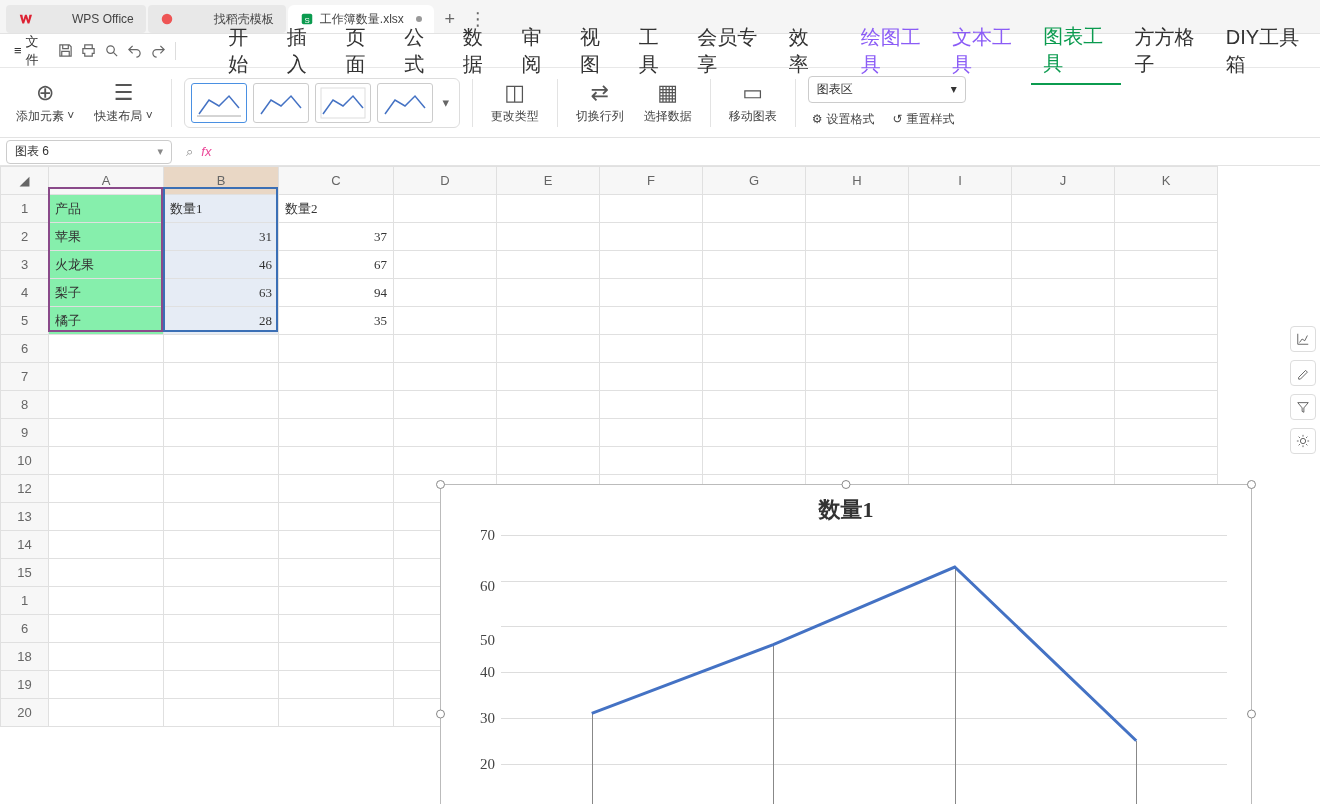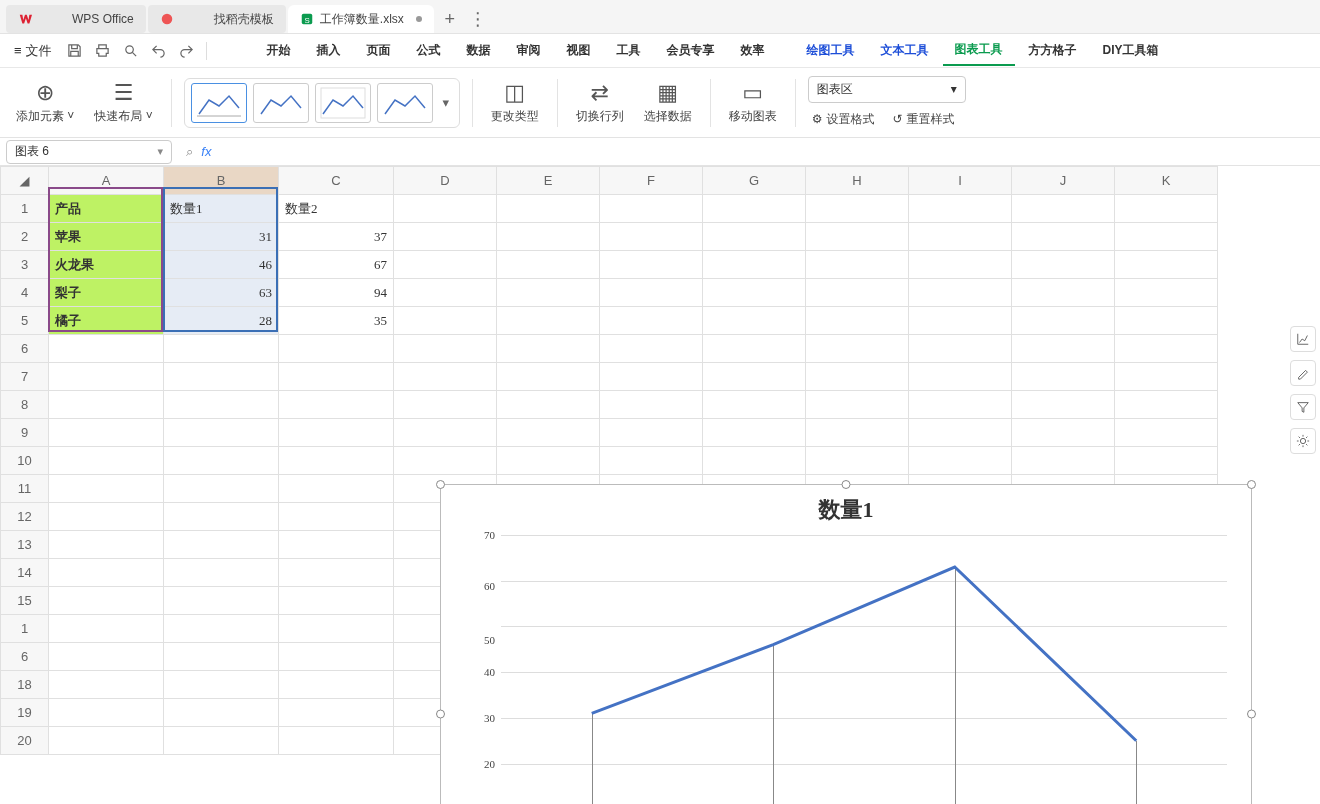--- a/index.html
+++ b/index.html
@@ -12,22 +12,22 @@
   .titlebar-tab .dot { width: 6px; height: 6px; border-radius: 50%; background: #999; margin-left: 6px; }
   .titlebar-tab svg { width: 14px; height: 14px; }
   .add-tab { width: 28px; height: 28px; display: flex; align-items: center; justify-content: center; font-size: 18px; color: #666; cursor: pointer; }
   .titlebar-tab.generic { background:#e8e8e8; border-radius:4px;gap:40px; }
   
   
   .menubar { height: 34px; display: flex; align-items: center; padding: 0 6px; gap: 2px; border-bottom: 1px solid #e8e8e8; }
   .menubar .file-btn { display: flex; align-items: center; gap: 4px; padding: 4px 8px; cursor: pointer; font-size: 13px; }
   .menubar .iconbtn { width: 26px; height: 26px; display: flex; align-items: center; justify-content: center; color: #666; cursor: pointer; }
   .menubar .sep { width: 1px; height: 18px; background: #ddd; margin: 0 4px; }
-  .menu-item { padding: 6px 12px; cursor: pointer; font-size: 12px; color: #333; font-weight: bold; }
-  .menu-item.green { color: #1d4ed8; }
+  .menu-item { padding: 6px 12px; cursor: pointer; font-size: 20px; color: #333; }
+  .menu-item.green { color: #8b5cf6; }
   .menu-item.active { color: #0b9b4f; border-bottom: 2px solid #0b9b4f; }
   
   
   .ribbon { height: 70px; display: flex; align-items: center; padding: 4px 10px; gap: 8px; border-bottom: 1px solid #e3e3e3; }
   .ribbon-group { display: flex; flex-direction: column; align-items: center; justify-content: center; padding: 0 6px; height: 60px; cursor: pointer; font-size: 12px; color: #444; gap: 2px; }
   .ribbon-sep { width: 1px; height: 48px; background: #e3e3e3; margin: 0 4px; }
   .chart-preset-panel { display: flex; align-items: center; border: 1px solid #ddd; border-radius: 6px; padding: 4px 6px; gap: 6px; }
   .chart-preset { width: 56px; height: 40px; border: 1px solid #ccc; border-radius: 3px; background: #fff; cursor: pointer; display:flex; align-items:center; justify-content:center; }
   .chart-preset.selected { border: 1.5px solid #4a90e2; }
   .chart-preset svg { width: 48px; height: 34px; }
@@ -35,53 +35,53 @@
   .ribbon-icon { font-size: 22px; color: #555; }
   .ribbon-dropdown { border:1px solid #ccc; border-radius:4px; padding:4px 8px; width:158px; display:flex; align-items:center; justify-content:space-between; font-size:12px; background:#fff; cursor:pointer;}
   .ribbon-small { display:flex; align-items:center; gap:4px; font-size:12px; color:#444; cursor:pointer; padding:2px 4px;}
   .ribbon-col { display:flex; flex-direction:column; gap:6px; justify-content:center;}
 
   
   .fxbar { height: 28px; display: flex; align-items: center; border-bottom: 1px solid #e3e3e3; }
   .namebox { width: 166px; height: 24px; border: 1px solid #ccc; margin: 0 6px; border-radius: 4px; display: flex; align-items: center; justify-content: space-between; padding: 0 8px; font-size: 12px; background:#fff;}
   .namebox .chev { color:#888; font-size:11px;}
   .fx-area { flex:1; display:flex; align-items:center; gap:8px; padding:0 8px;}
-  .fx-area .fx-icon { color:#3b82f6; font-style:italic; }
+  .fx-area .fx-icon { color:#ec4899; font-style:italic; }
   .fx-area .zoom { color:#888; }
 
   
   .sheet-wrap { position: relative; }
   .grid { border-collapse: collapse; table-layout: fixed; }
   .grid th, .grid td { border: 1px solid #e0e0e0; height: 28px; font-size: 13px; }
   .grid thead th { background: #f7f7f7; font-weight: normal; color: #666; text-align: center; font-size: 13px; }
   .rowhdr { background:#f7f7f7; text-align:center; color:#666; width:48px; }
   .corner { background:#f3f3f3; width:48px; }
   .col-A { width: 115px; }
   .col-B { width: 115px; }
   .col-C { width: 115px; }
   .col-rest { width: 103px; }
   .cell-text { padding: 0 6px; font-family: SimSun, serif; font-size: 18px; }
   .cell-num { text-align: right; padding: 0 6px; font-family: SimSun, serif; font-size: 18px; }
   .grid tbody tr { height: 28px; }
   
   
-  .sel-a { background: #bef264; font-weight: bold; }
+  .sel-a { background: #86efac; }
   .sel-b { background: #e6ecf5; }
   .hdr-b-sel { background:#e9d7c5 !important; }
   
   
   .sel-outline { position:absolute; border:2px solid #2a7a46; pointer-events:none; }
   
   
   .chart-object { position: absolute; left: 440px; top: 318px; width: 812px; height: 460px; background: #fff; border: 1px solid #bbb; }
   .chart-handle { position:absolute; width:9px; height:9px; background:#fff; border:1px solid #888; border-radius:50%;}
   .chart-title { text-align:center; font-family: SimSun, serif; font-size:22px; font-weight:bold; padding:10px 0 4px;}
   .chart-plot { position:relative; margin: 6px 24px 4px 60px; height: 320px; }
   .gridline { position:absolute; left:0; right:0; border-top:1px solid #ddd; }
-  .ytick { position:absolute; left:-40px; width:34px; text-align:right; font-family: SimSun, serif; font-size:11px; color:#444; transform:translateY(-50%);}
+  .ytick { position:absolute; left:-40px; width:34px; text-align:right; font-family: SimSun, serif; font-size:15px; color:#444; transform:translateY(-50%);}
   .drop-line { position:absolute; width:0; border-left:1px solid #888;}
   .series-line { stroke:#4472c4; stroke-width:3; fill:none; }
   
   
   .side-icons { position:absolute; right:4px; top:326px; display:flex; flex-direction:column; gap:8px;}
   .side-icon { width:26px; height:26px; border:1px solid #ddd; border-radius:4px; display:flex; align-items:center; justify-content:center; background:#fff; cursor:pointer; color:#555;}
 </style>
 </head>
 <body>
 
@@ -412,34 +412,20 @@
           <td></td>
           <td></td>
           <td></td>
           <td></td>
           <td></td>
           <td></td>
           <td></td>
           <td></td>
         </tr>
         <tr>
-          <td class="rowhdr">11</td>
-          <td></td>
-          <td></td>
-          <td></td>
-          <td></td>
-          <td></td>
-          <td></td>
-          <td></td>
-          <td></td>
-          <td></td>
-          <td></td>
-          <td></td>
-        </tr>
-        <tr>
           <td class="rowhdr">12</td>
           <td></td>
           <td></td>
           <td></td>
           <td></td>
           <td></td>
           <td></td>
           <td></td>
           <td></td>
           <td></td>

